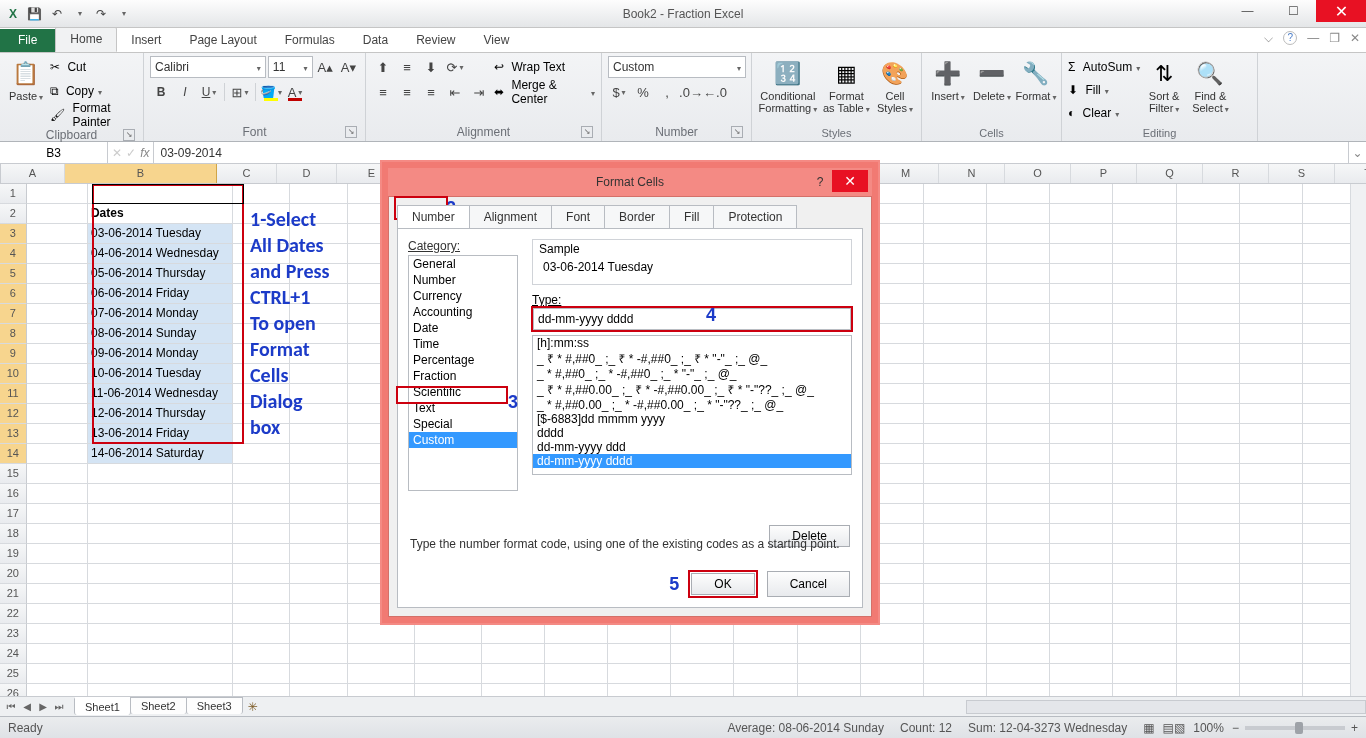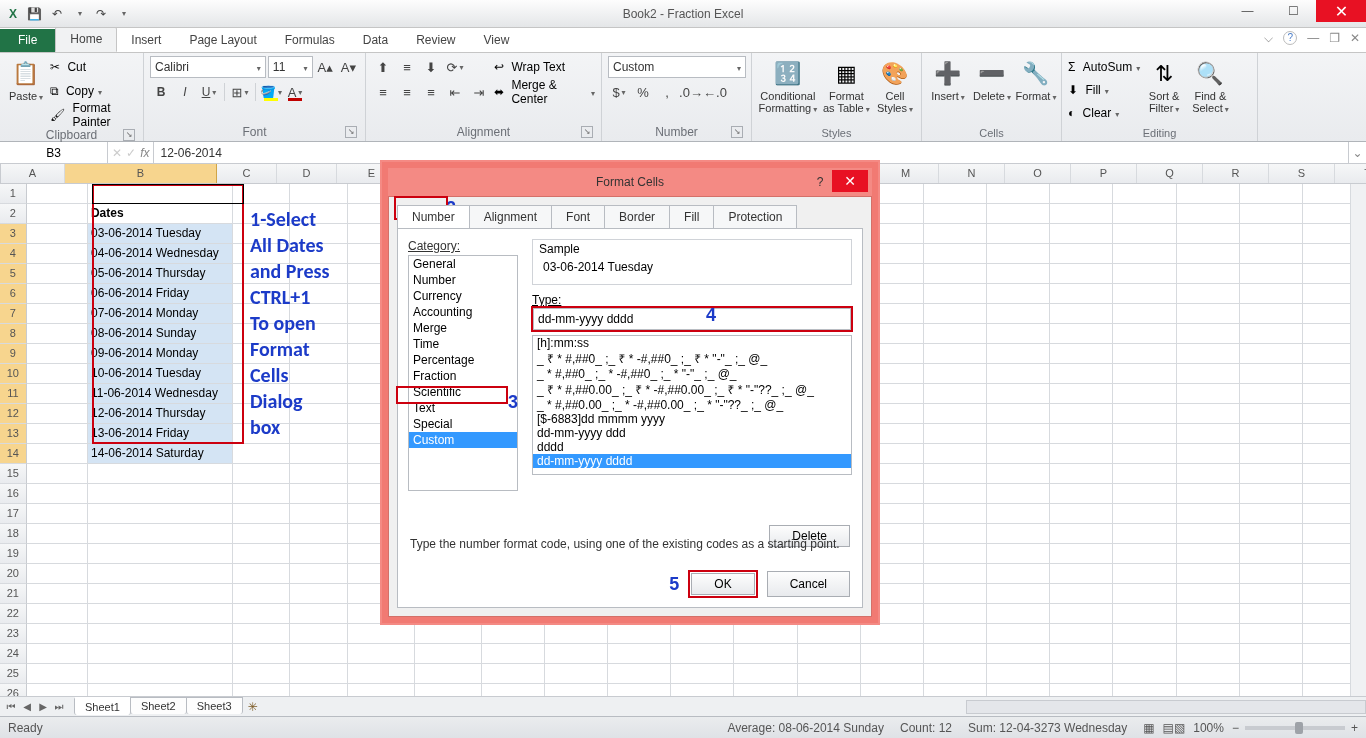--- a/index.html
+++ b/index.html
@@ -298,21 +298,21 @@
 <div class="formula-bar">
   <div class="namebox">
       <input value="B3" style="">
     </div>
   <div class="fx-btns">
     <span style="color:#ccc;">✕</span>
     <span style="color:#ccc;">✓</span>
     <span style="font-style:italic;">fx</span>
   </div>
   <div class="formula-input">
-      <span>12-06-2014</span>
+      <span>03-09-2014</span>
     </div>
   <div class="fbar-expand">⌄</div>
 </div>
 
 <div class="sheet-area">
   <div class="col-headers">
     <div class="corner"></div>
     <div id="colhdrs" style="display:flex;">
         <div class="colh" style="width: 64px;">A</div>
         <div class="colh sel" style="width: 152px;">B</div>
@@ -1006,21 +1006,21 @@
         </div>
       <div class="dialog-body">
         <div style="display:flex; gap:14px;">
           <div>
             <div class="cat-label">Category:</div>
             <div class="cat-list red-frame" id="catlist" style="outline:none;">
                 <div>General</div>
                 <div>Number</div>
                 <div>Currency</div>
                 <div>Accounting</div>
-                <div>Merge</div>
+                <div>Date</div>
                 <div>Time</div>
                 <div>Percentage</div>
                 <div>Fraction</div>
                 <div>Scientific</div>
                 <div>Text</div>
                 <div>Special</div>
                 <div class="sel">Custom</div>
               </div>
           </div>
           <div style="flex:1;">
@@ -1033,22 +1033,22 @@
               <input class="type-input" value="dd-mm-yyyy dddd" style="">
             </div>
             <span class="anno-num" style="position:absolute; left:308px; top:76px;">4</span>
             <div class="type-list" id="typelist">
                 <div>[h]:mm:ss</div>
                 <div>_ ₹ * #,##0_ ;_ ₹ * -#,##0_ ;_ ₹ * "-"_ ;_ @_ </div>
                 <div>_ * #,##0_ ;_ * -#,##0_ ;_ * "-"_ ;_ @_ </div>
                 <div>_ ₹ * #,##0.00_ ;_ ₹ * -#,##0.00_ ;_ ₹ * "-"??_ ;_ @_ </div>
                 <div>_ * #,##0.00_ ;_ * -#,##0.00_ ;_ * "-"??_ ;_ @_ </div>
                 <div>[$-6883]dd mmmm yyyy</div>
+                <div>dddd</div>
                 <div>dd-mm-yyyy ddd</div>
-                <div>dddd</div>
                 <div class="sel">dd-mm-yyyy dddd</div>
               </div>
           </div>
         </div>
         <button class="dlg-btn delete-btn">Delete</button>
         <div class="hint">Type the number format code, using one of the existing codes as a starting point.</div>
         <div class="dialog-buttons">
           <span class="anno-num" style="align-self:center;">5</span>
           <span class="red-frame" style="padding:2px;"><button class="dlg-btn">OK</button></span>
           <button class="dlg-btn">Cancel</button>

